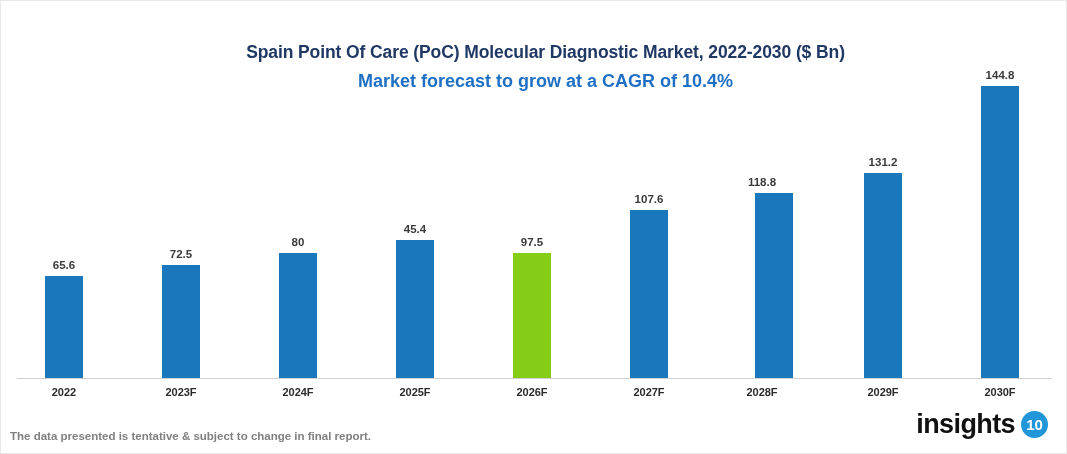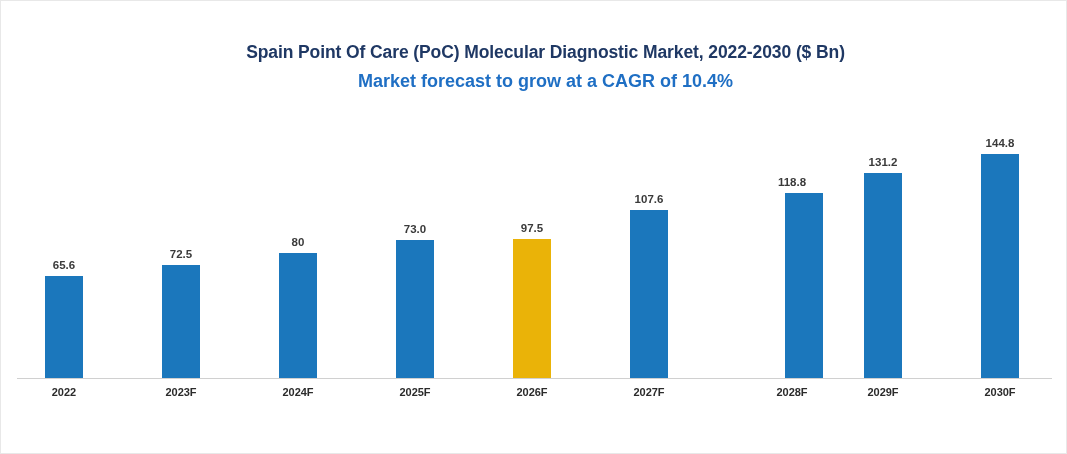--- a/index.html
+++ b/index.html
@@ -160,52 +160,57 @@
           <div class="bar-category">2023F</div>
         </div>
         <div class="bar-group" style="left: 278px;">
           <div class="bar" style="height: 124.862px; background: rgb(27, 119, 188);">
             <div class="bar-value">80</div>
           </div>
           <div class="bar-category">2024F</div>
         </div>
         <div class="bar-group" style="left: 395px;">
           <div class="bar" style="height: 137.816px; background: rgb(27, 119, 188);">
-            <div class="bar-value">73.0</div>
+            <div class="bar-value">45.4</div>
           </div>
           <div class="bar-category">2025F</div>
         </div>
         <div class="bar-group" style="left: 512px;">
-          <div class="bar" style="height: 139px; background: #eab308;">
+          <div class="bar" style="height: 125px; background: #84cc16;">
             <div class="bar-value">97.5</div>
           </div>
           <div class="bar-category">2026F</div>
         </div>
         <div class="bar-group" style="left: 629px;">
           <div class="bar" style="height: 167.939px; background: rgb(27, 119, 188);">
             <div class="bar-value">107.6</div>
           </div>
           <div class="bar-category">2027F</div>
         </div>
-        <div class="bar-group" style="left: 772px; padding-left: 12px;">
+        <div class="bar-group" style="left: 742px; padding-left: 12px;">
           <div class="bar" style="height: 185.42px; background: rgb(27, 119, 188);">
             <div class="bar-value">118.8</div>
           </div>
           <div class="bar-category">2028F</div>
         </div>
         <div class="bar-group" style="left: 863px;">
           <div class="bar" style="height: 204.773px; background: rgb(27, 119, 188);">
             <div class="bar-value">131.2</div>
           </div>
           <div class="bar-category">2029F</div>
         </div>
         <div class="bar-group" style="left: 980px;">
-          <div class="bar" style="height: 224px; background: rgb(27, 119, 188);">
+          <div class="bar" style="height: 292px; background: rgb(27, 119, 188);">
             <div class="bar-value">144.8</div>
           </div>
           <div class="bar-category">2030F</div>
         </div>
       </div>
   </div>
 
-
+  <div id="disclaimer">The data presented is tentative &amp; subject to change in final report.</div>
+
+  <div id="logo">
+    <span id="logo-word">insights</span>
+    <span id="logo-badge">10</span>
+  </div>
 
 </div>
 
 </body></html>

